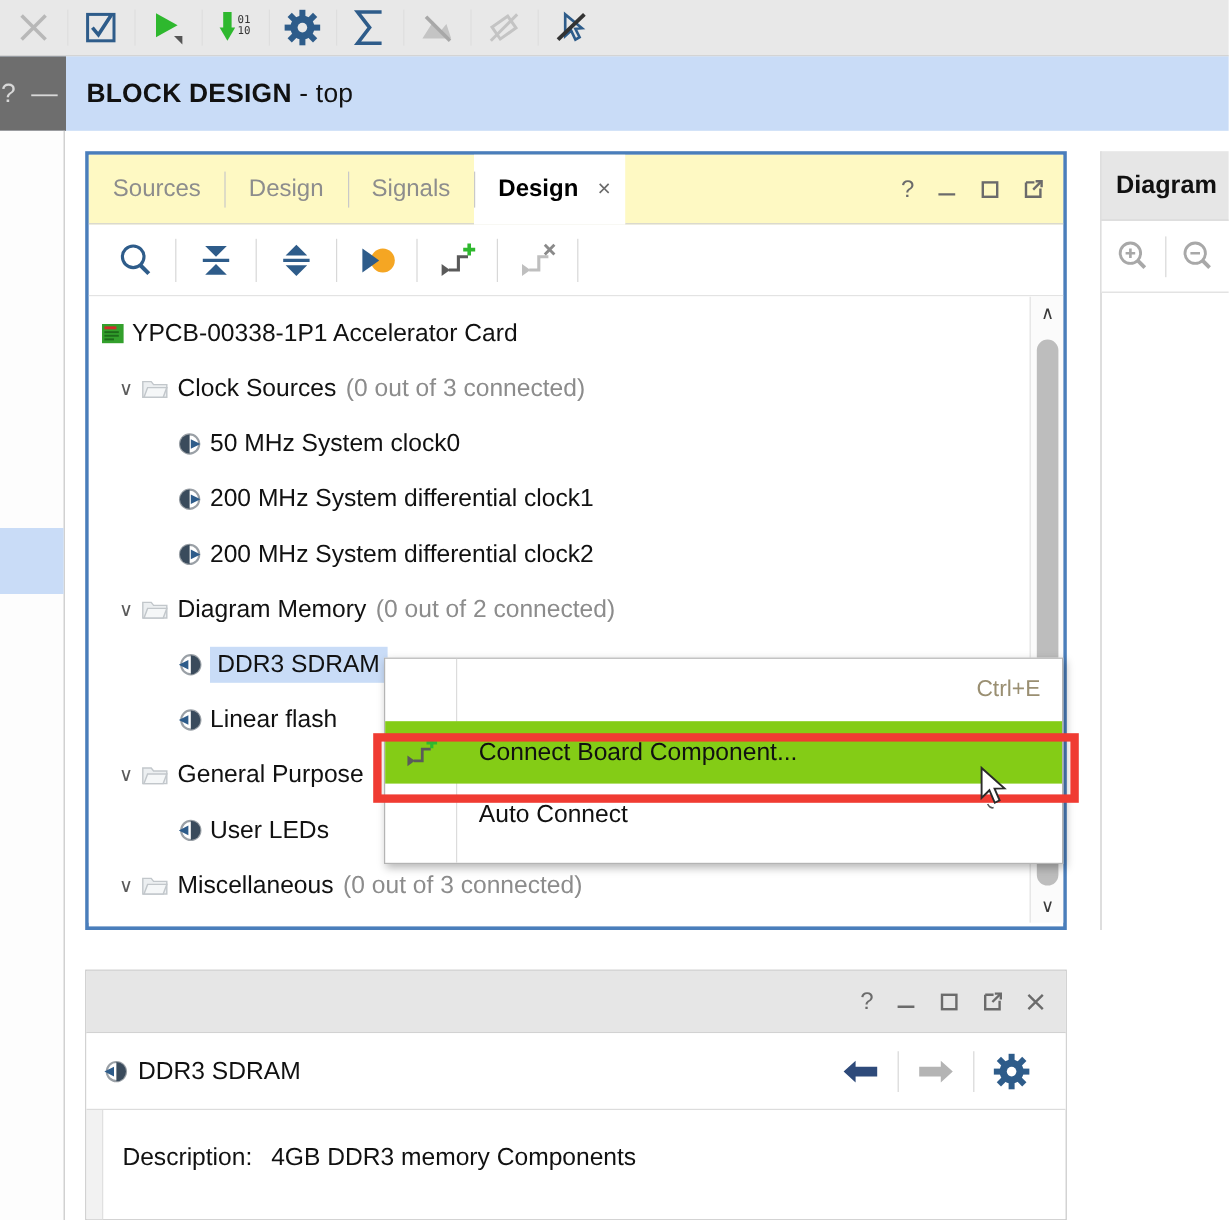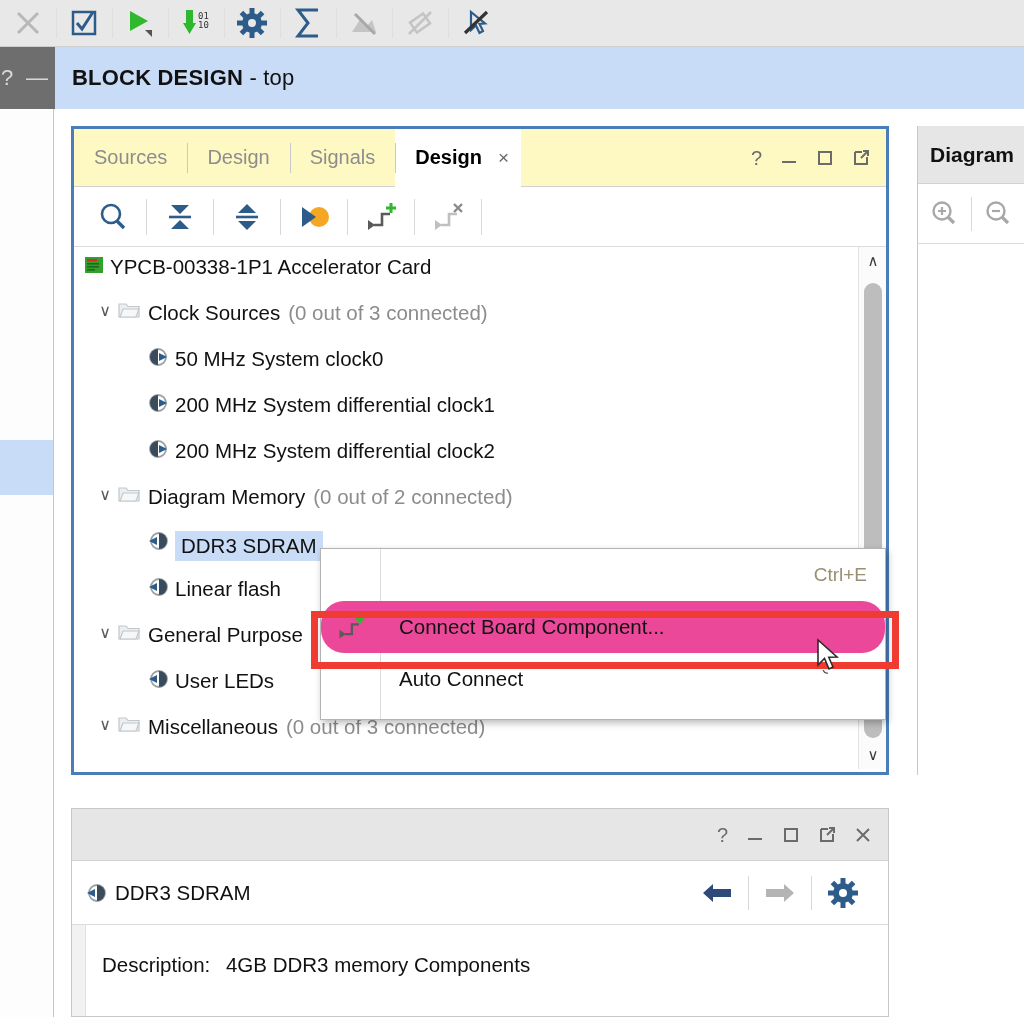--- a/index.html
+++ b/index.html
@@ -104,21 +104,21 @@
 
   
   .tree-area {
     position: relative; height: 522px; background: #fff; overflow: hidden;
   }
   .tree {
     position: absolute; left: 0; top: 0; right: 28px; bottom: 0;
     padding-top: 8px;
   }
   .trow {
-    display: flex; align-items: flex-start; height: 46px;
+    display: flex; align-items: center; height: 46px;
     font-size: 20.5px; color: #111; white-space: nowrap;
   }
   .trow .twist {
     width: 26px; text-align: center; color: #5a5a5a; font-size: 16px;
   }
   .trow .lbl-gray { color: #8c8c8c; }
   .indent-0 { padding-left: 10px; }
   .indent-1 { padding-left: 18px; }
   .indent-2 { padding-left: 74px; }
   .sel-hl { background: #c9dcf7; }
@@ -149,21 +149,21 @@
     position: absolute; left: 0; top: 0; width: 60px; height: 100%;
     border-right: 1px solid #dcdcdc;
   }
   .ctxitem {
     position: relative; height: 52px; display: flex; align-items: center;
     font-size: 20.5px; color: #111;
   }
   .ctxitem .ic { width: 60px; display: flex; align-items: center; justify-content: center; }
   .ctxitem .txt { padding-left: 18px; }
   .ctxitem .accel { margin-left: auto; padding-right: 18px; color: #9a8f72; font-size: 19px; }
-  .ctxitem.highlight { background: #ec4899; border-radius: 23px; }
+  .ctxitem.highlight { background: #84cc16; }
   .redbox {
     position: absolute; left: 311px; top: 611px; width: 588px; height: 58px;
     border: 7px solid #f03b32; z-index: 45; pointer-events: none;
   }
   .cursor { position: absolute; left: 816px; top: 638px; z-index: 60; }
 
   
   .diagram-panel {
     position: absolute; left: 917px; top: 126px; width: 107px; height: 649px;
     background: #ffffff; border-left: 1px solid #c8c8c8;

